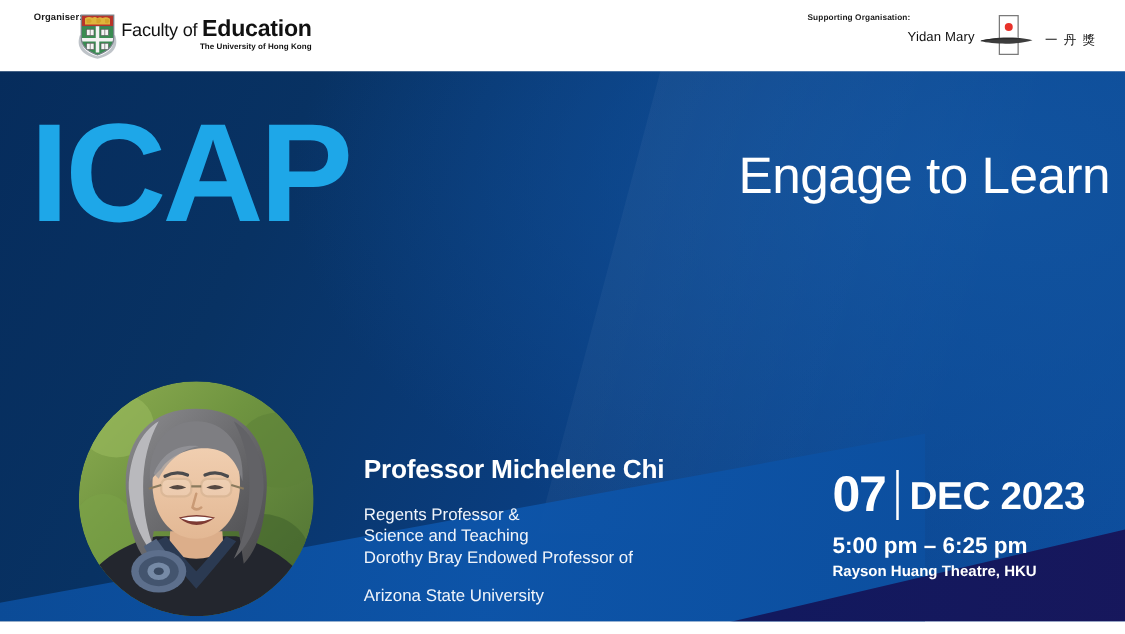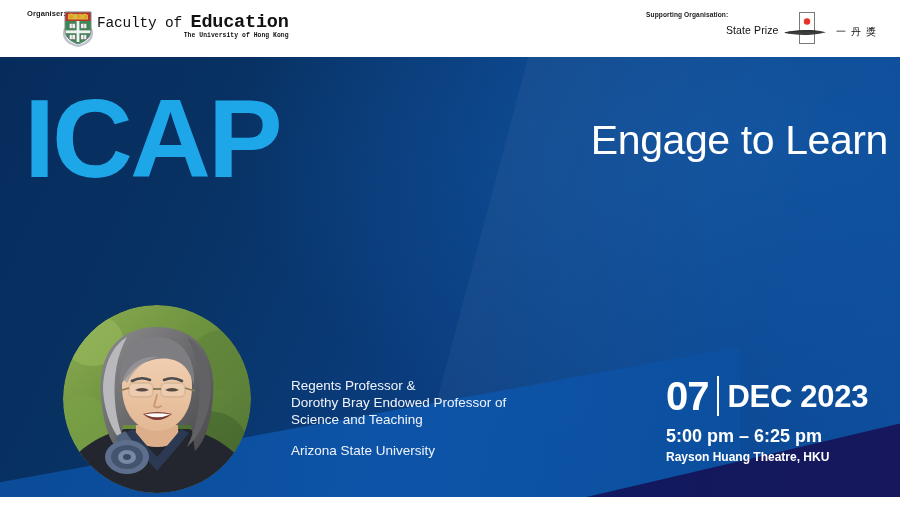--- a/index.html
+++ b/index.html
@@ -10,21 +10,21 @@
 
   
   .header { position:absolute; left:0; top:0; width:900px; height:57px;
             background:#ffffff; z-index:40; }
 
   .org-label { position:absolute; left:27px; top:9px; font-size:7.5px;
                font-weight:bold; color:#1a1a1a; letter-spacing:.1px; }
 
   .crest { position:absolute; left:60px; top:8px; width:36px; height:40px; }
 
-  .fac-logo { position:absolute; left:97px; top:14px; height:30px;font-family:Liberation Mono, monospace; }
+  .fac-logo { position:absolute; left:97px; top:14px; height:30px; }
   .fac-line1 { font-size:15.5px; color:#111; letter-spacing:-.2px; white-space:nowrap;
                line-height:18px; }
   .fac-line1 .light { font-weight:400; font-size:14.5px; }
   .fac-line1 .bold  { font-weight:bold; font-size:18.5px; }
   .fac-line2 { font-size:6.4px; font-weight:bold; color:#111; text-align:right;
                letter-spacing:.05px; margin-top:0px; }
 
   .sup-label { position:absolute; left:646px; top:11px; font-size:6.6px;
                font-weight:bold; color:#1a1a1a; letter-spacing:.1px; }
 
@@ -134,21 +134,21 @@
 
     <div class="fac-logo">
       <div class="fac-line1">
         <span class="light">Faculty of </span><span class="bold">Education</span>
       </div>
       <div class="fac-line2">The University of Hong Kong</div>
     </div>
 
     <div class="sup-label">Supporting Organisation:</div>
 
-    <div class="yidan">State Prize</div>
+    <div class="yidan">Yidan Mary</div>
 
     <div class="yidan-mark">
       <svg width="50" height="36" viewBox="0 0 50 36">
         <rect x="17.5" y="1.5" width="15" height="31" fill="none" stroke="#7a7a7a" stroke-width="1"></rect>
         <circle cx="25" cy="10.5" r="3.2" fill="#e8322a"></circle>
         <path d="M2 21.8 C10 19.2 22 18.3 34 19.4 C38 19.8 41 20.4 44 21.2
                  C40 22.4 35 23.3 29 23.7 C20 24.3 9 23.6 2 21.8 Z" fill="#3d3d3d"></path>
         <path d="M3 21.2 C12 19.6 24 19.0 34 19.8 L34 20.6 C24 20.0 12 20.4 3 21.9 Z" fill="#2a2a2a"></path>
       </svg>
     </div>
@@ -238,24 +238,25 @@
           <path d="M62 126 Q74 142 82 156 L70 162 Q58 144 52 132 Z" fill="#51627d"></path>
           <ellipse cx="64" cy="152" rx="22" ry="17" fill="#5d6f8c"></ellipse>
           <ellipse cx="64" cy="152" rx="16" ry="12" fill="#43546e"></ellipse>
           <ellipse cx="64" cy="152" rx="9" ry="7" fill="#768aa6"></ellipse>
           <ellipse cx="64" cy="152" rx="4" ry="3" fill="#3a4a62"></ellipse>
         </g>
       </svg>
     </div>
 
     <div class="speaker">
+      <div class="spk-name">Professor Michelene Chi</div>
       <div class="spk-role">
         <div>Regents Professor &amp;</div>
+        <div>Science and Teaching</div>
         <div>Dorothy Bray Endowed Professor of</div>
-        <div>Science and Teaching</div>
       </div>
       <div class="spk-aff">
         <div>Arizona State University</div>
       </div>
     </div>
 
     <div class="dateblk">
       <div class="date-row">
         <span class="day">07</span>
         <span class="vbar"></span>

